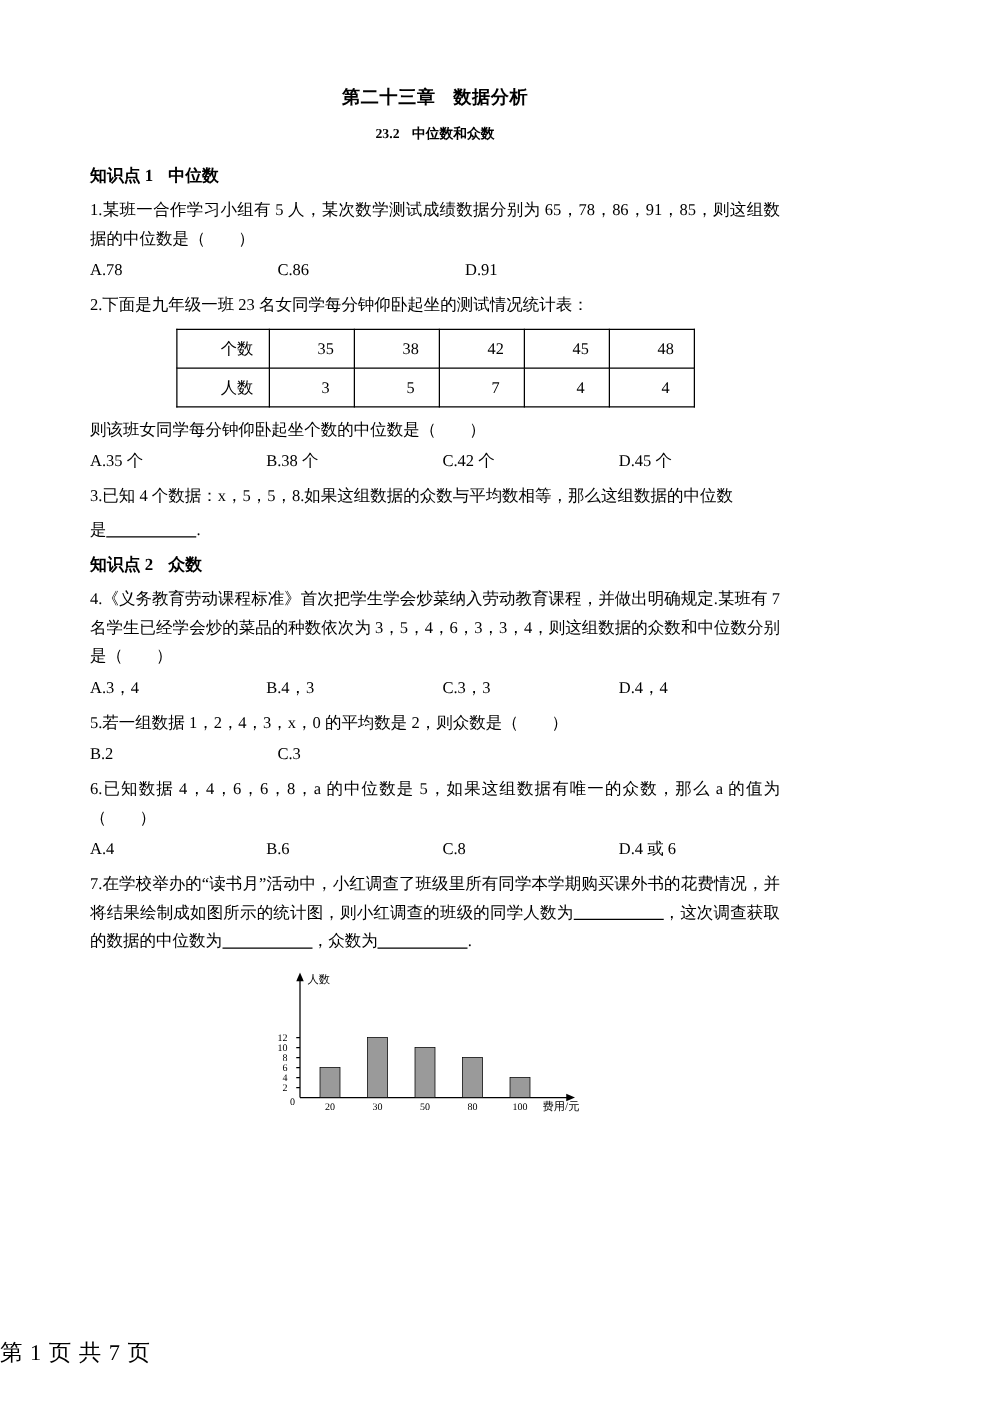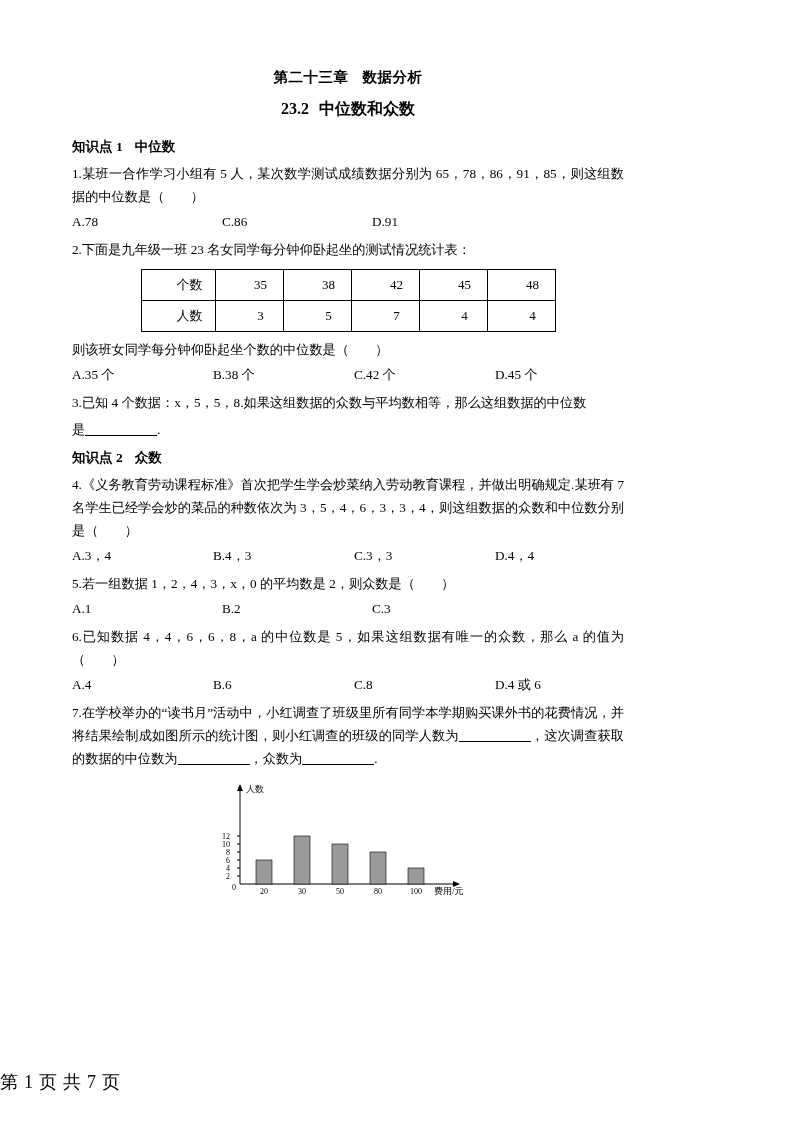--- a/index.html
+++ b/index.html
@@ -28,21 +28,21 @@
     font-weight: bold;
     letter-spacing: 0.5px;
     margin-bottom: 12px;
   }
   .chapter-title .gap {
     display: inline-block;
     width: 14px;
   }
   .section-title {
     text-align: center;
-    font-size: 16px;
+    font-size: 11px;
     font-weight: bold;
     margin-bottom: 18px;
   }
   .section-title .gap {
     display: inline-block;
     width: 10px;
   }
   .block-head {
     font-size: 13.5px;
     font-weight: bold;
@@ -185,21 +185,20 @@
   <div class="q">4.《义务教育劳动课程标准》首次把学生学会炒菜纳入劳动教育课程，并做出明确规定.某班有 7 名学生已经学会炒的菜品的种数依次为 3，5，4，6，3，3，4，则这组数据的众数和中位数分别是（　　）</div>
   <div class="opts">
     <span>A.3，4</span>
     <span>B.4，3</span>
     <span>C.3，3</span>
     <span>D.4，4</span>
   </div>
 
   <div class="q">5.若一组数据 1，2，4，3，x，0 的平均数是 2，则众数是（　　）</div>
   <div class="opts">
-    <span>A.1</span>
     <span>B.2</span>
     <span>C.3</span>
   </div>
 
   <div class="q">6.已知数据 4，4，6，6，8，a 的中位数是 5，如果这组数据有唯一的众数，那么 a 的值为（　　）</div>
   <div class="opts">
     <span>A.4</span>
     <span>B.6</span>
     <span>C.8</span>
     <span>D.4 或 6</span>

